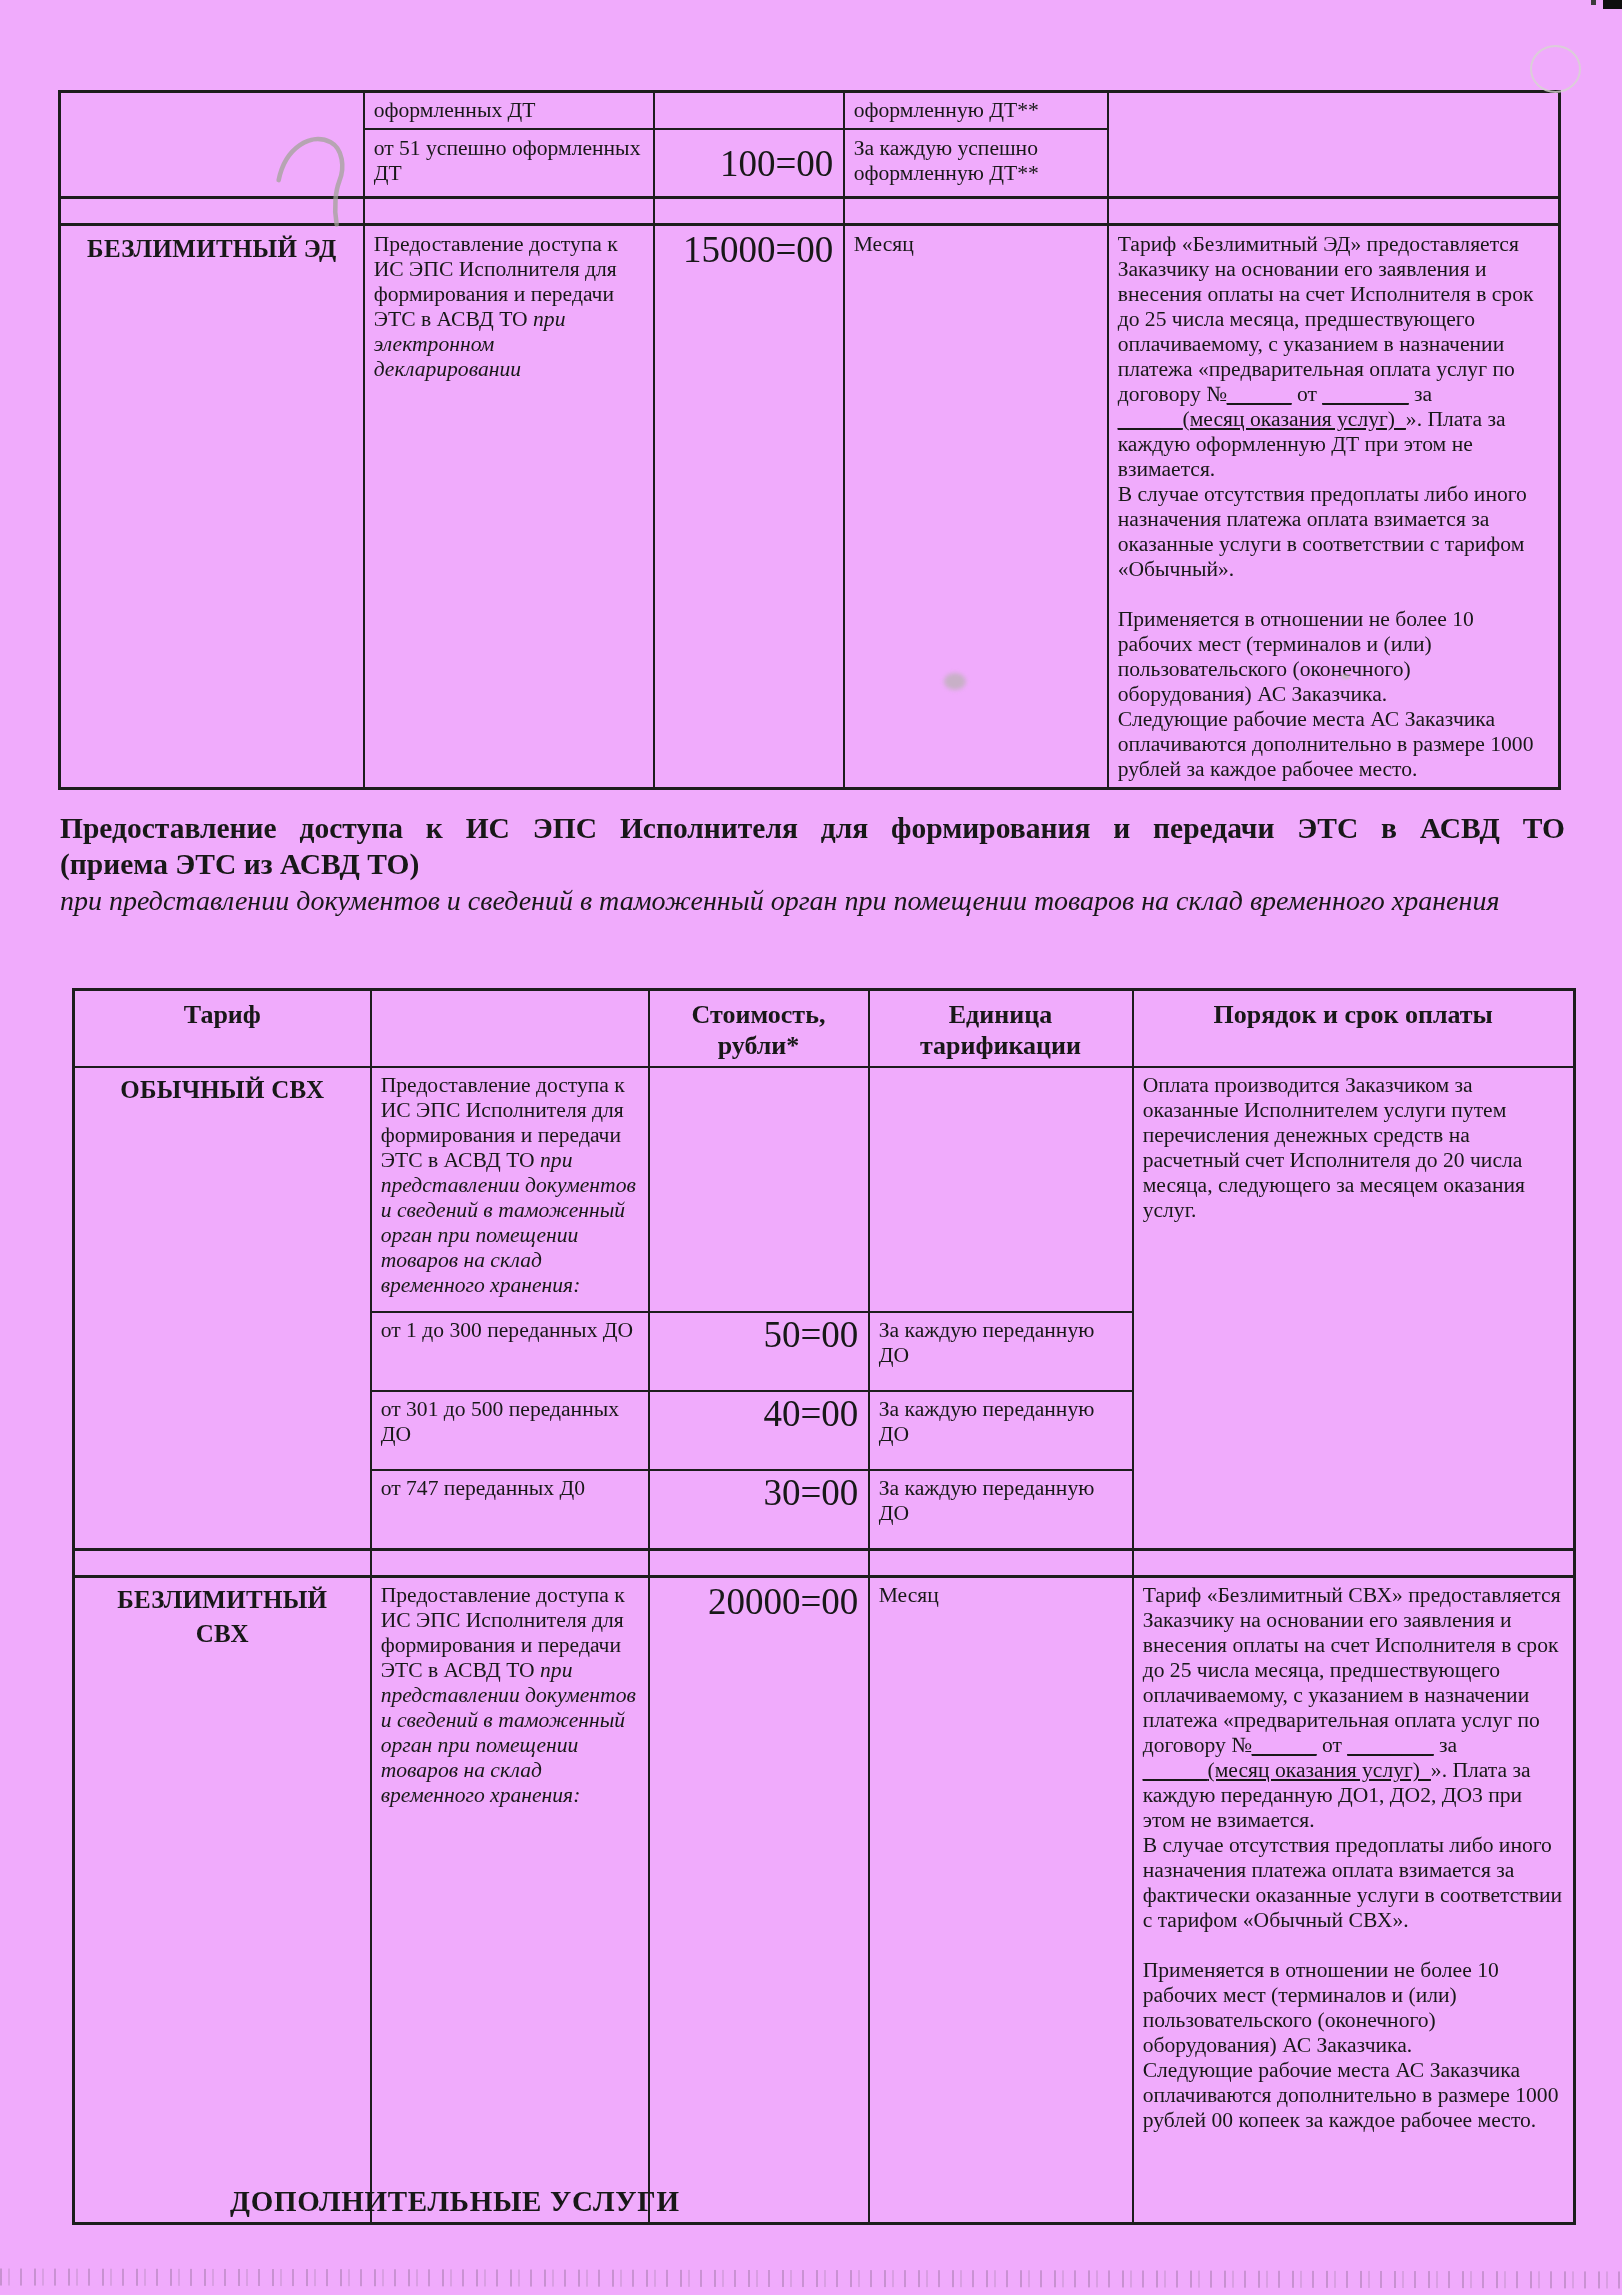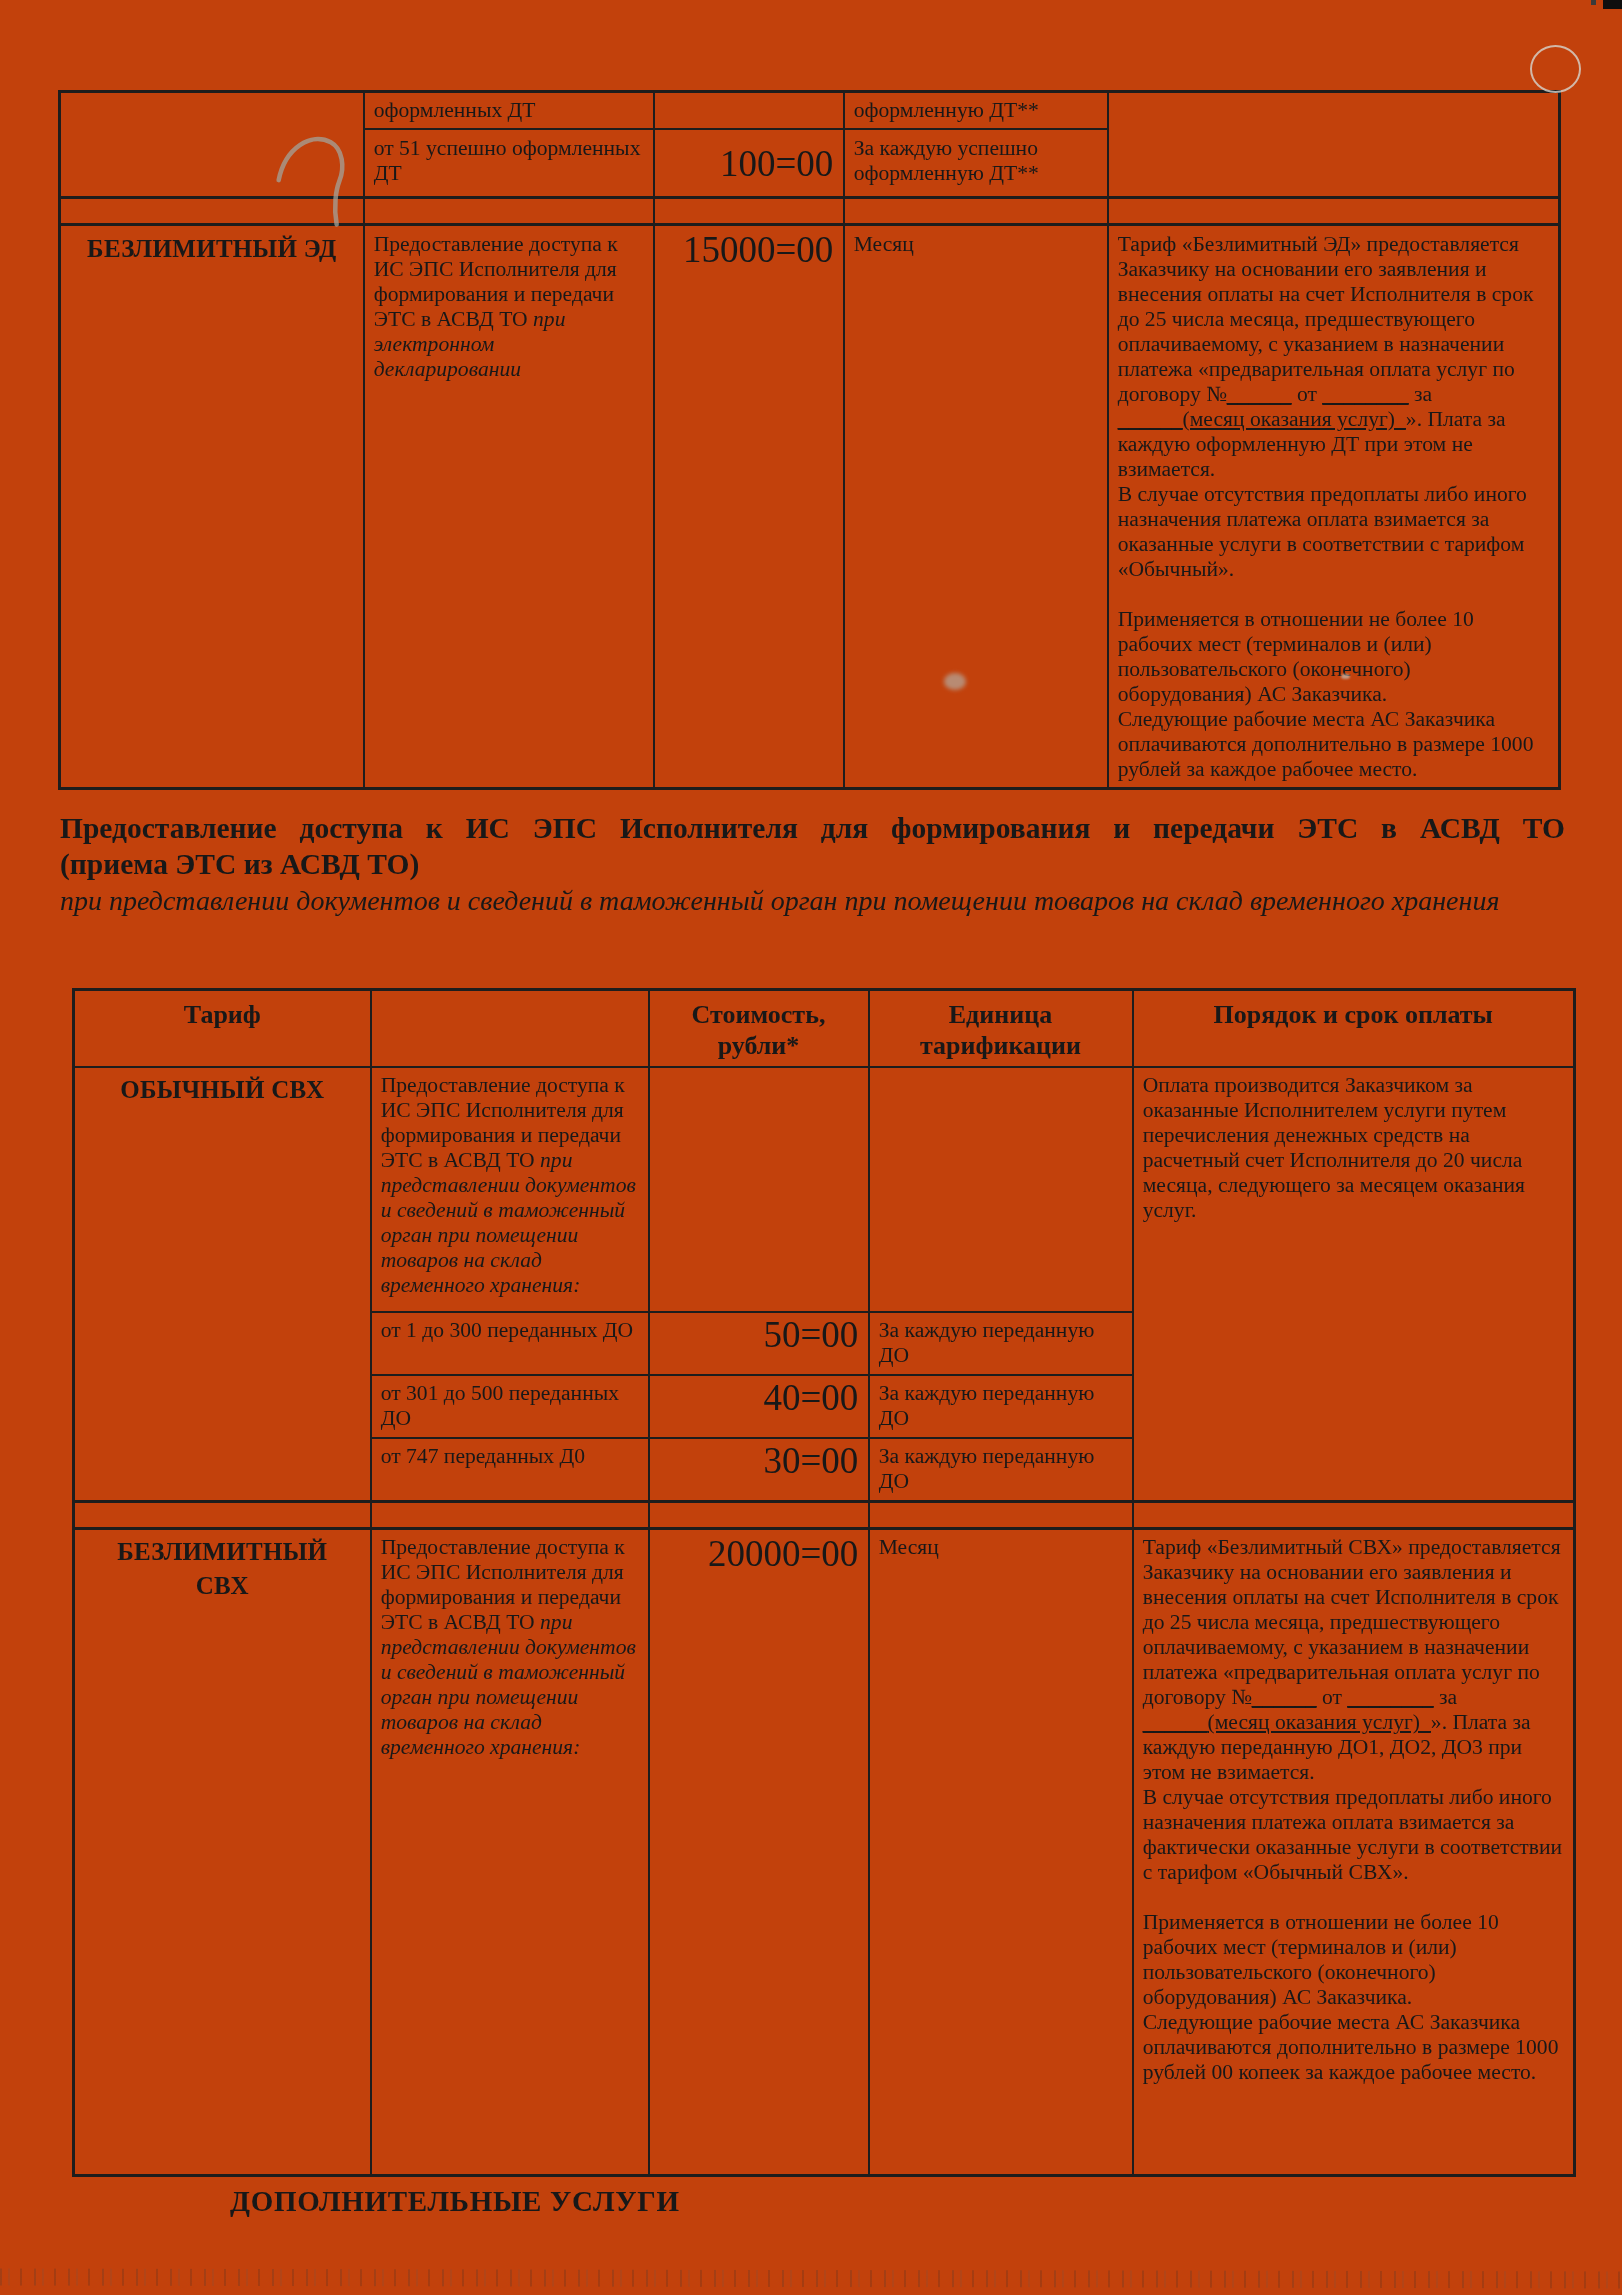--- a/index.html
+++ b/index.html
@@ -1,21 +1,21 @@
 <!DOCTYPE html>
 <html style="font-size:10.5px"><head>
 <meta charset="utf-8">
 <style>
   * { box-sizing: border-box; margin: 0; padding: 0; }
   html, body { background: #9a9a9a; }
   .page {
     position: relative;
     width: 1623px; height: 2295px;
     margin: 0 auto;
-    background: #c2410c;
+    background: #f0abfc;
     font-family: "Liberation Serif", "DejaVu Serif", serif;
     color: #181818;
     overflow: hidden;
   }
 
   
   table.doc-table {
     position: absolute;
     border-collapse: collapse;
     table-layout: fixed;
@@ -45,21 +45,21 @@
   tr.spacer td { height: 27.5px; border-top-width: 3.3px; border-bottom-width: 3.3px; }
   .terms, .payment-terms { font-size: 21.6px; line-height: 25px; }
   .terms p { margin: 0; }
   .terms p.gap { margin-top: 25px; }
   .terms .u { text-decoration: underline; }
   .clip-ed  { height: 538px; overflow: hidden; padding: 6.5px 10.5px; }
   .clip-svh { height: 647px; overflow: hidden; padding: 6.5px 10.5px; }
   td.h-rA { height: 37px; }
   td.h-rB { height: 68px; }
   tr.desc-row td { height: 245px; }
-  tr.tier td { height: 63px; }
+  tr.tier td { height: 79px; }
 
   
   .section-head { position: absolute; left: 60px; top: 810px; width: 1505px; }
   .title-l1 {
     font-weight: bold; font-size: 29.5px; line-height: 36px;
     text-align: justify; text-align-last: justify;
   }
   .title-l2 { font-weight: bold; font-size: 29.5px; line-height: 36px; font-family: Liberation Serif, serif; }
   .subtitle { font-style: italic; font-size: 28px; line-height: 35px; text-align: justify; margin-top: 1.3px; }
 

